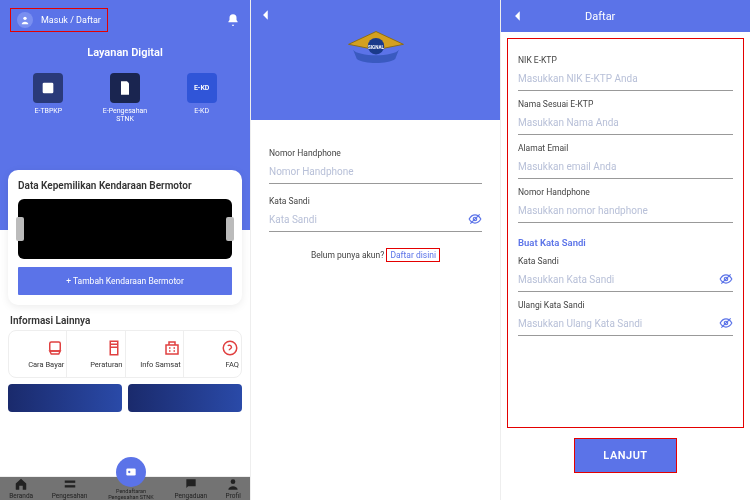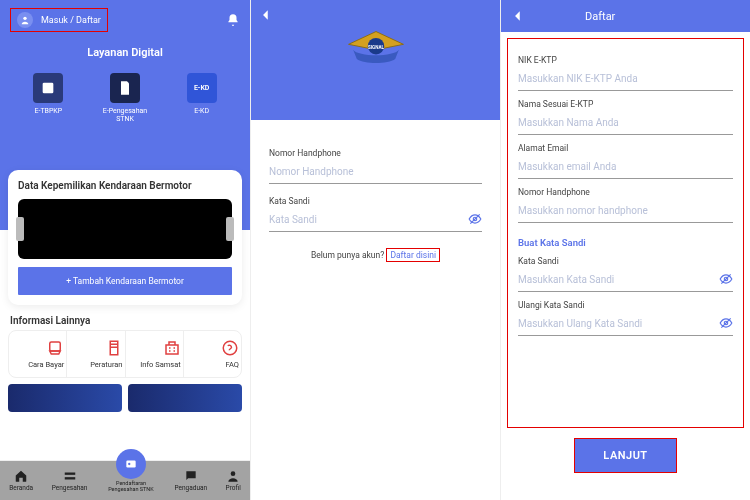--- a/index.html
+++ b/index.html
@@ -24,21 +24,21 @@
   .clip{position:absolute;top:50%;transform:translateY(-50%);width:8px;height:24px;background:#bbb;border-radius:2px}
   .clip.l{left:-2px}.clip.r{right:-2px}
   .btn-add{margin-top:8px;background:#5b73e8;color:#fff;text-align:center;padding:9px;border-radius:1px;font-size:8.5px}
   .s1-sub{font-weight:600;font-size:10px;margin:10px 10px 4px}
   .grid4{display:flex;margin:0 8px;background:#fff;border:1px solid #eee;border-radius:8px;overflow:hidden}
   .g4{flex:1;display:flex;flex-direction:column;align-items:flex-end;gap:3px;padding:8px 2px;border-right:1px solid #eee;font-size:7.5px}
   .g4:last-child{border-right:0}
   .g4 svg{width:18px;height:18px}
   .banners{display:flex;gap:6px;margin:6px 8px 0}
   .ban{flex:1;height:28px;border-radius:4px;background:linear-gradient(90deg,#1a2a6c,#2a4aa8);display:flex;align-items:center;justify-content:center;color:#fff;font-size:7px;overflow:hidden}
-  .tabbar{position:absolute;bottom:0;left:0;right:0;height:40px;background:#a3a3a3;border-top:1px solid #eee;display:flex;justify-content:space-around;align-items:center}
+  .tabbar{position:absolute;bottom:0;left:0;right:0;height:24px;background:#737373;border-top:1px solid #eee;display:flex;justify-content:space-around;align-items:center}
   .tab{display:flex;flex-direction:column;align-items:center;font-size:6.5px;gap:1px;color:#222}
   .tab svg{width:14px;height:14px;fill:#222}
   .tab.center{position:relative;top:-10px}
   .tab.center .circ{width:30px;height:30px;border-radius:50%;background:#5b73e8;display:flex;align-items:center;justify-content:center}
   .tab.center svg{fill:#fff}
   
   .s2-top{background:#5b73e8;height:120px;display:flex;flex-direction:column;align-items:center;color:#fff}
   .s2-top .back{align-self:flex-start;padding:8px}
   .logo{width:64px;height:40px;margin-top:-4px;display:flex;align-items:center;justify-content:center}
   .s2-body{padding:16px 18px}

